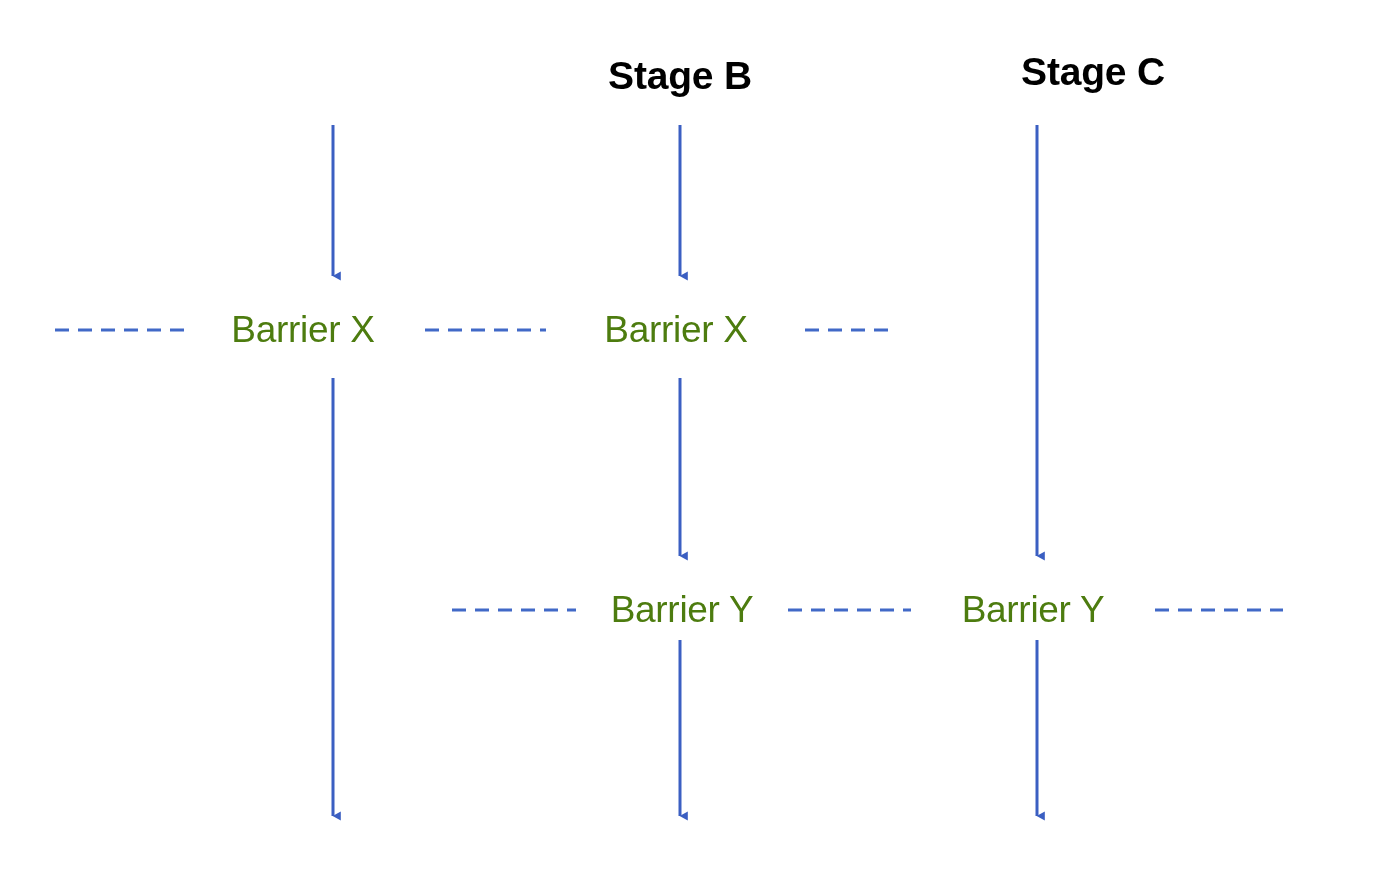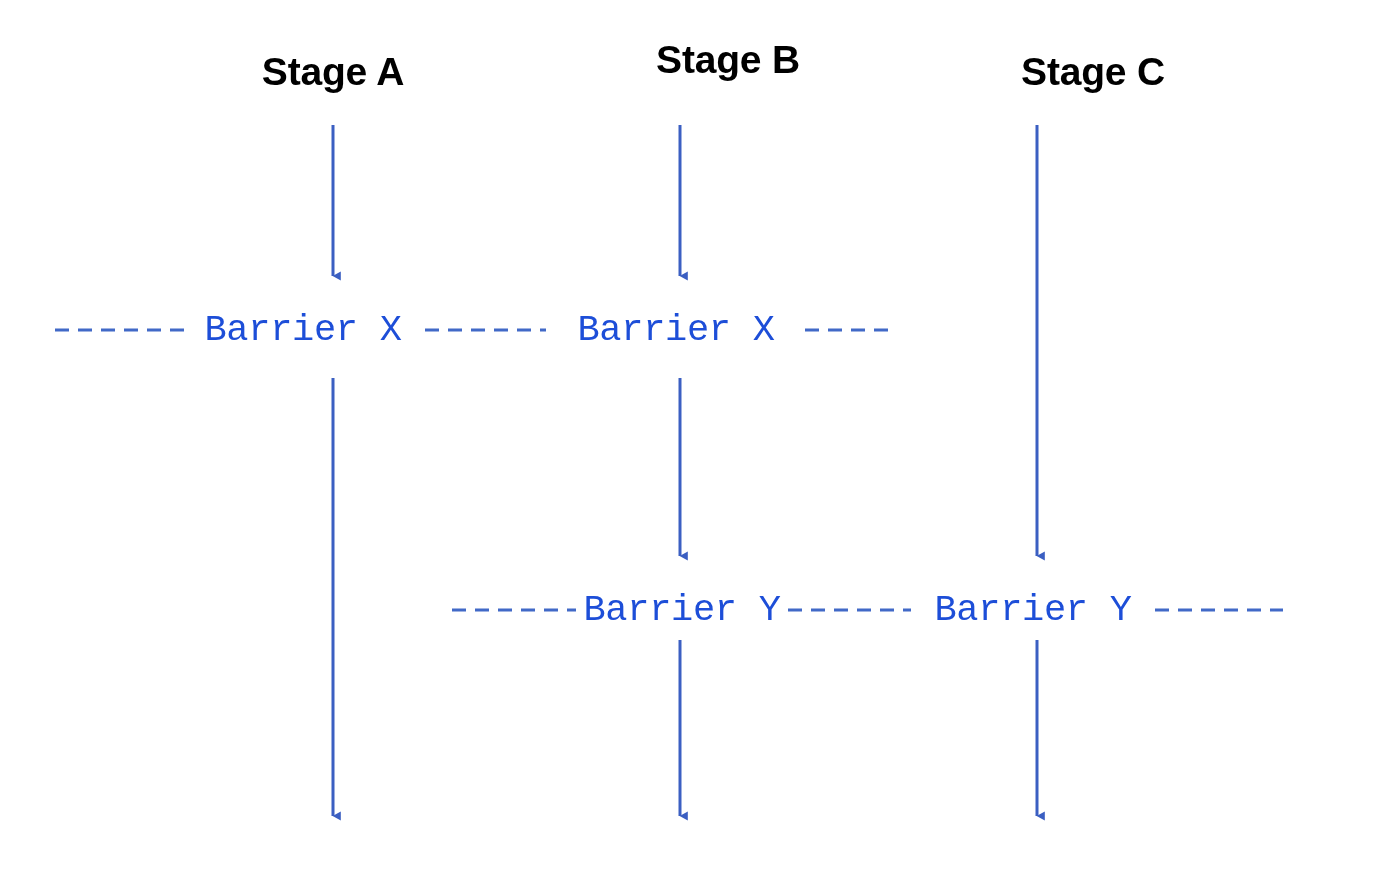--- a/index.html
+++ b/index.html
@@ -29,24 +29,24 @@
     font-family: "Liberation Sans", sans-serif;
     font-size: 39px;
     font-weight: bold;
     color: #000000;
     white-space: nowrap;
     transform: translate(-50%, -50%);
     letter-spacing: -0.2px;
   }
   .barrier-label {
     position: absolute;
-    font-family: Liberation Mono, monospace;
+    font-family: Liberation Sans, sans-serif;
     font-size: 37px;
     font-weight: normal;
-    color: #1d4ed8;
+    color: #4d7c0f;
     white-space: nowrap;
     transform: translate(-50%, -50%);
     letter-spacing: -0.3px;
   }
 </style>
 </head>
 <body>
 
 <div id="canvas">
 
@@ -72,22 +72,21 @@
     <g stroke="#4169C7" stroke-width="3" stroke-dasharray="14 9" stroke-linecap="butt">
       <line x1="55" y1="330" x2="190" y2="330"></line>
       <line x1="425" y1="330" x2="546" y2="330"></line>
       <line x1="805" y1="330" x2="893" y2="330"></line>
       <line x1="452" y1="610" x2="576" y2="610"></line>
       <line x1="788" y1="610" x2="911" y2="610"></line>
       <line x1="1155" y1="610" x2="1283" y2="610"></line>
     </g>
   </svg>
 
-  <div class="stage-header" style="left:333px; top:72px;">Stage A</div>
-  <div class="stage-header" style="left:680px; top:60px;margin-left:48px;">Stage B</div>
+  <div class="stage-header" style="left:680px; top:76px;">Stage B</div>
   <div class="stage-header" style="left:1093px; top:72px;">Stage C</div>
 
   <div class="barrier-label" style="left:303px; top:330px;">Barrier X</div>
   <div class="barrier-label" style="left:676px; top:330px;">Barrier X</div>
 
   <div class="barrier-label" style="left:682px; top:610px;">Barrier Y</div>
   <div class="barrier-label" style="left:1033px; top:610px;">Barrier Y</div>
 
 </div>
 

